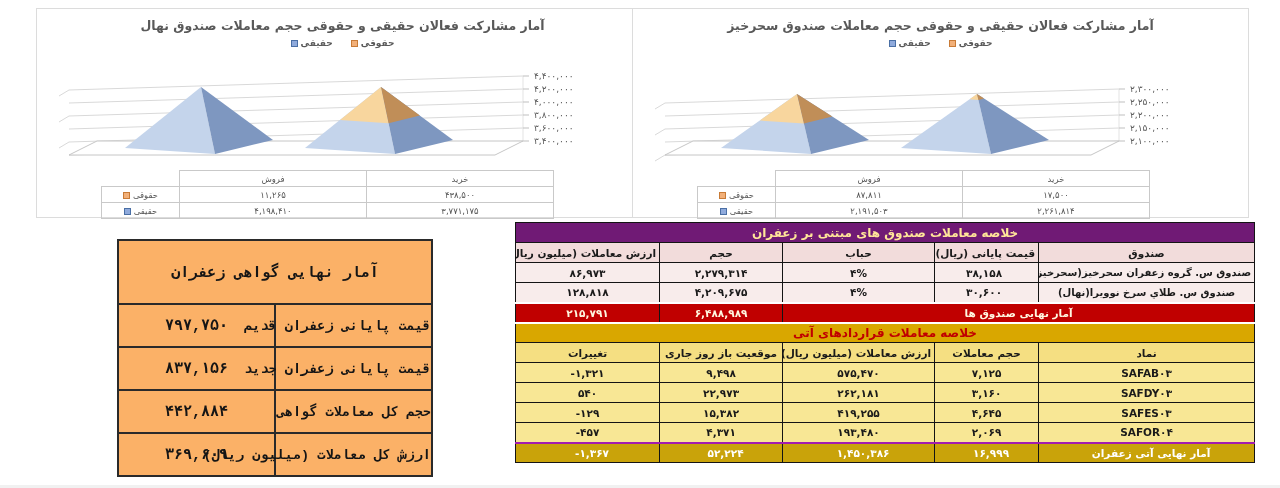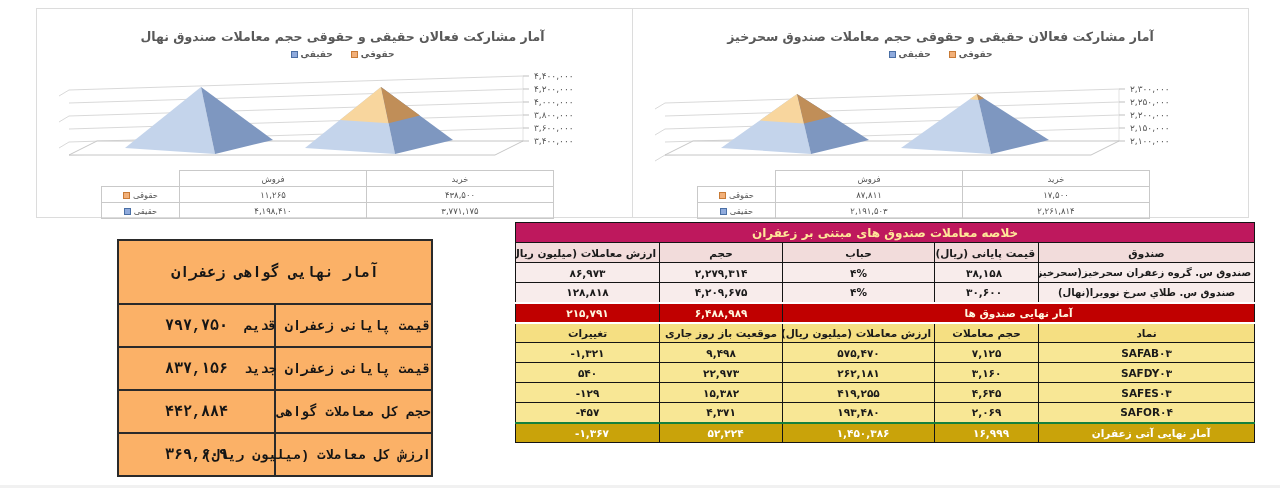--- a/index.html
+++ b/index.html
@@ -5,21 +5,21 @@
   * { margin:0; padding:0; box-sizing:border-box; }
   html,body { width:1280px; height:488px; background:#fff; overflow:hidden;
     font-family:"DejaVu Sans", sans-serif; }
   .page { position:absolute; inset:0; background:#fff; }
 
   
   .chart-panel { position:absolute; top:8px; height:210px; background:#fff;
     border:1px solid #dcdcdc; }
   #chart-left  { left:36px;  width:613px; }
   #chart-right { left:632px; width:617px; }
-  .chart-title { margin-top:20px; text-align:center; font-size:12.5px; font-weight:bold;
+  .chart-title { margin-top:9px; text-align:center; font-size:12.5px; font-weight:bold;
     color:#595959; direction:rtl; white-space:nowrap; }
   .chart-legend { margin-top:5px; display:flex; justify-content:center; gap:18px;
     direction:rtl; }
   .legend-item { display:flex; align-items:center; gap:3px; font-size:9px;
     font-weight:bold; color:#595959; direction:rtl; }
   .key { width:7px; height:7px; display:inline-block; flex:0 0 auto; }
   .key-orange { background:#F2B079; border:1px solid #c87b37; }
   .key-blue   { background:#8FAADC; border:1px solid #4a6fa5; }
 
   .plot { position:absolute; left:10px; top:44px; width:596px; height:118px; }
@@ -48,31 +48,31 @@
     font-weight:bold; text-align:center; white-space:nowrap; }
   .ot-title td { font-size:15px; height:64px; }
   .ot-row .ot-label { font-size:13.5px; height:43px;padding-left:22px; }
   .ot-row .ot-value { font-size:15px; }
 
   
   .funds-table { position:absolute; left:515px; top:222px; width:739px;
     border-collapse:collapse; table-layout:fixed; direction:rtl; font-weight:bold; }
   .funds-table td { border:1px solid #141414; height:20px; text-align:center;
     font-size:10.5px; color:#1a1a1a; padding:0 3px; white-space:nowrap; overflow:hidden; }
-  .f-title td   { background:#be185d; color:#ffe699; font-size:12px; }
+  .f-title td   { background:#701a75; color:#ffe699; font-size:12px; }
   .f-head td    { background:#f2dcdb; }
   .f-row td     { background:#f8eceb; }
   .f-name       { text-align:right; font-size:10px!important; }
   .f-close      { text-align:right; padding-right:8px!important; }
   .f-sum td     { background:#c00000; color:#fff7e0;
                   border-top:2px solid #fff; border-bottom:2px solid #fff; }
   .fut-title td { background:#d9a700; color:#c00000; font-size:12px; }
   .fut-head td  { background:#f5df82; }
   .fut-row td   { background:#f8e795; }
-  .fut-sum td   { background:#c9a30a; color:#ffffff; border-top:2px solid #15803d;padding-left:12px; }
+  .fut-sum td   { background:#c9a30a; color:#ffffff; border-top:2px solid #a21caf;padding-left:12px; }
   .ltr { direction:ltr; unicode-bidi:embed; }
 
   .bottom-edge { position:absolute; left:0; right:0; bottom:0; height:3px; background:#f1f1f1; }
 </style>
 </head>
 <body>
 
 <div class="page">
 
   <div class="chart-panel" id="chart-left">
@@ -283,20 +283,23 @@
       <td class="f-close">۳۰,۶۰۰</td>
       <td><span class="ltr">۴%</span></td>
       <td>۴,۲۰۹,۶۷۵</td>
       <td>۱۲۸,۸۱۸</td>
     </tr>
     <tr class="f-sum">
       <td colspan="3">آمار نهایی صندوق ها</td>
       <td>۶,۴۸۸,۹۸۹</td>
       <td>۲۱۵,۷۹۱</td>
     </tr>
+    <tr class="fut-title">
+      <td colspan="5">خلاصه معاملات قراردادهای آتی</td>
+    </tr>
     <tr class="fut-head">
       <td>نماد</td>
       <td>حجم معاملات</td>
       <td>ارزش معاملات (میلیون ریال)</td>
       <td>موقعیت باز روز جاری</td>
       <td>تغییرات</td>
     </tr>
     <tr class="fut-row">
       <td class="ltr">SAFAB۰۳</td>
       <td>۷,۱۲۵</td>

